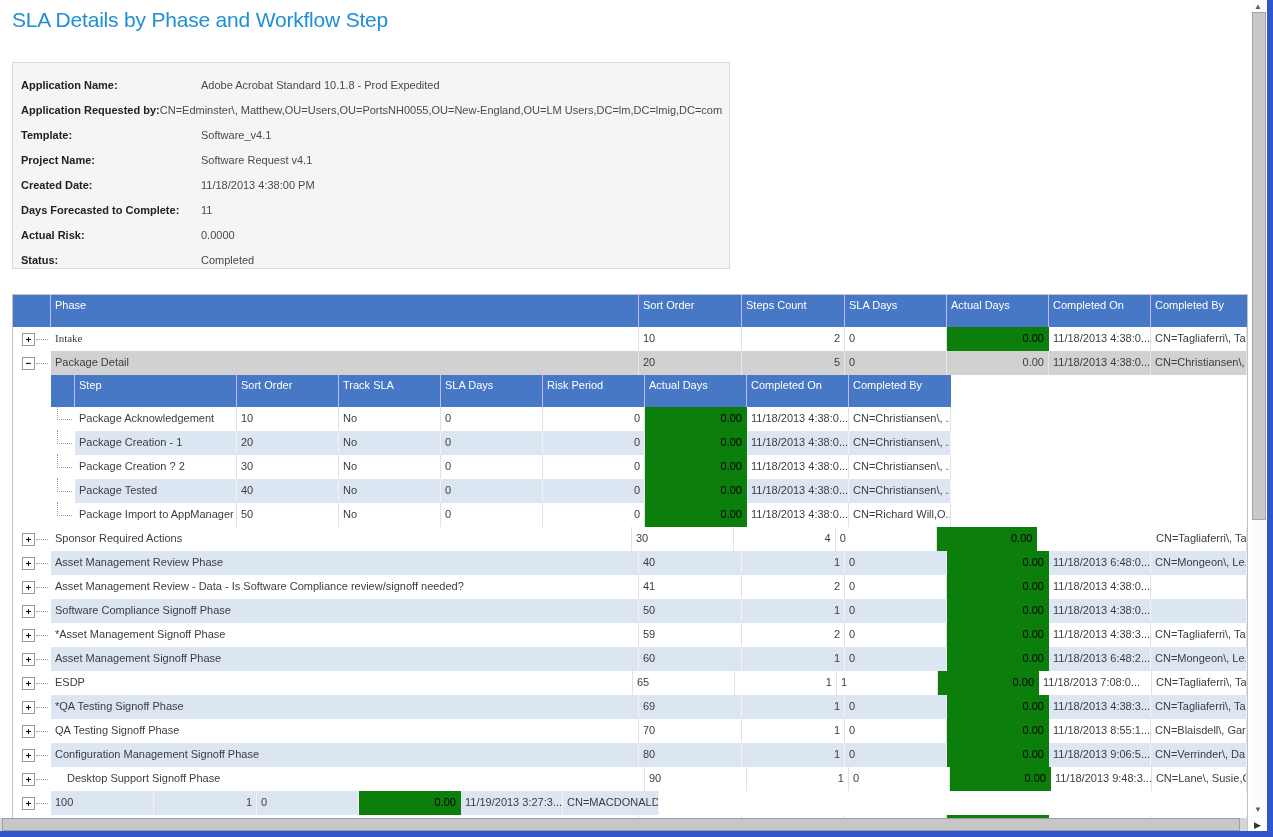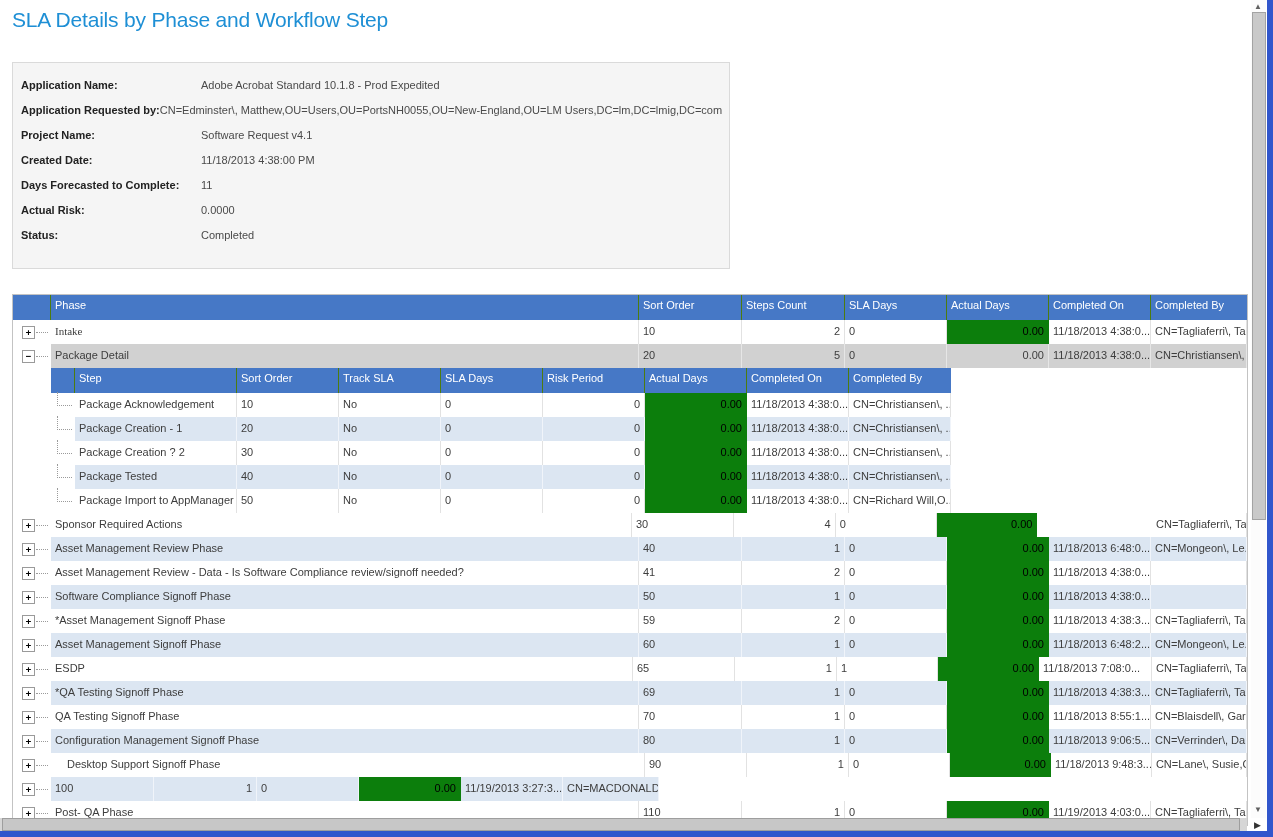--- a/index.html
+++ b/index.html
@@ -19,21 +19,21 @@
   
   .info-panel{position:absolute;left:12px;top:62px;width:718px;height:207px;
     background:#f5f5f5;border:1px solid #dadada;box-sizing:border-box;padding:9px 8px}
   .info-row{height:25px;display:flex;align-items:center;font-size:11px}
   .info-label{width:180px;font-weight:bold;color:#222;white-space:nowrap}
   .info-value{color:#4a4a4a;white-space:nowrap}
 
   
   .grid{position:absolute;left:12px;top:294px;width:1234px;
     border:1px solid #c3c3c3;box-sizing:content-box;background:#fff}
-  .g-head,.s-head{display:flex;height:25px;background:#4d7c0f}
+  .g-head,.s-head{display:flex;height:32px;background:#c4b5fd}
   .h-cell{background:var(--hdr-blue);color:#fff;font-size:11px;line-height:20px;
     padding-left:4px;box-sizing:border-box;margin-right:1px;overflow:hidden;white-space:nowrap}
   .h-cell:last-child{margin-right:0}
   .g-row,.s-row{display:flex;height:24px;font-size:11px;color:#3d3d3d;background:#fff}
   .gutter{width:38px;min-width:38px;display:flex;align-items:center;padding-left:9px;
     box-sizing:border-box;background:#fff}
   .s-gutter{width:24px;min-width:24px;position:relative;background:#fff}
   .cell{box-sizing:border-box;padding:0 4px;line-height:23px;overflow:hidden;
     white-space:nowrap;border-right:1px solid #e2e2e2;color:#3d3d3d}
   .g-row.stripe .cell,.s-row.stripe .cell{background:var(--stripe);border-right-color:#f0f4fa}
@@ -70,20 +70,24 @@
 <div class="info-panel" id="infoPanel">
     <div class="info-row">
       <div class="info-label">Application Name:</div>
       <div class="info-value">Adobe Acrobat Standard 10.1.8 - Prod Expedited</div>
     </div>
     <div class="info-row">
       <div class="info-label">Application Requested by:</div>
       <div class="info-value">CN=Edminster\, Matthew,OU=Users,OU=PortsNH0055,OU=New-England,OU=LM Users,DC=lm,DC=lmig,DC=com</div>
     </div>
     <div class="info-row">
+      <div class="info-label">Template:</div>
+      <div class="info-value">Software_v4.1</div>
+    </div>
+    <div class="info-row">
       <div class="info-label">Project Name:</div>
       <div class="info-value">Software Request v4.1</div>
     </div>
     <div class="info-row">
       <div class="info-label">Created Date:</div>
       <div class="info-value">11/18/2013 4:38:00 PM</div>
     </div>
     <div class="info-row">
       <div class="info-label">Days Forecasted to Complete:</div>
       <div class="info-value">11</div>

